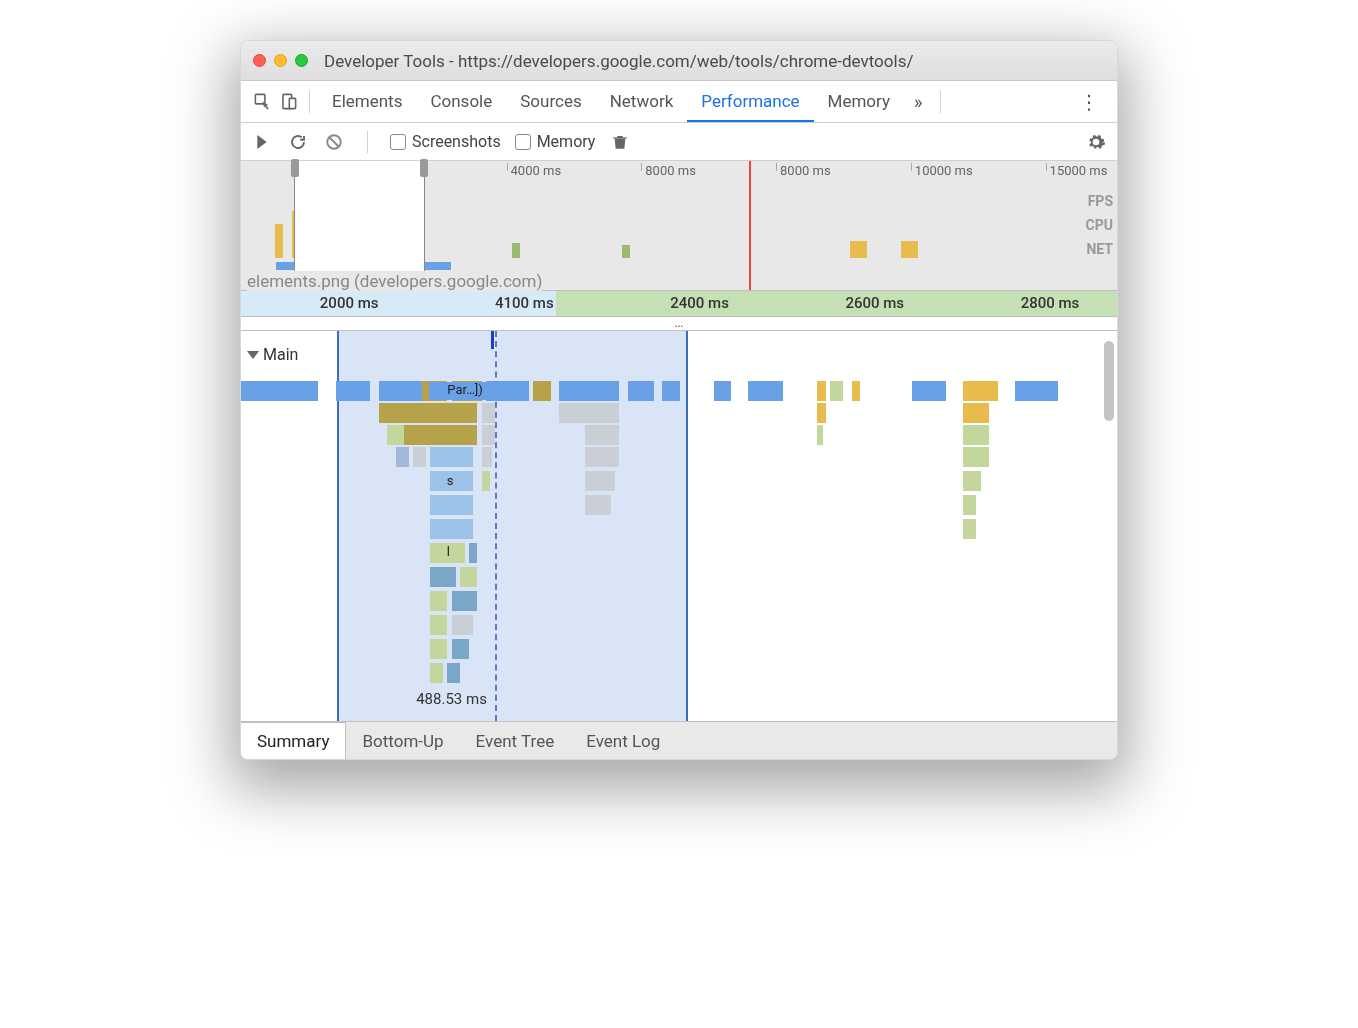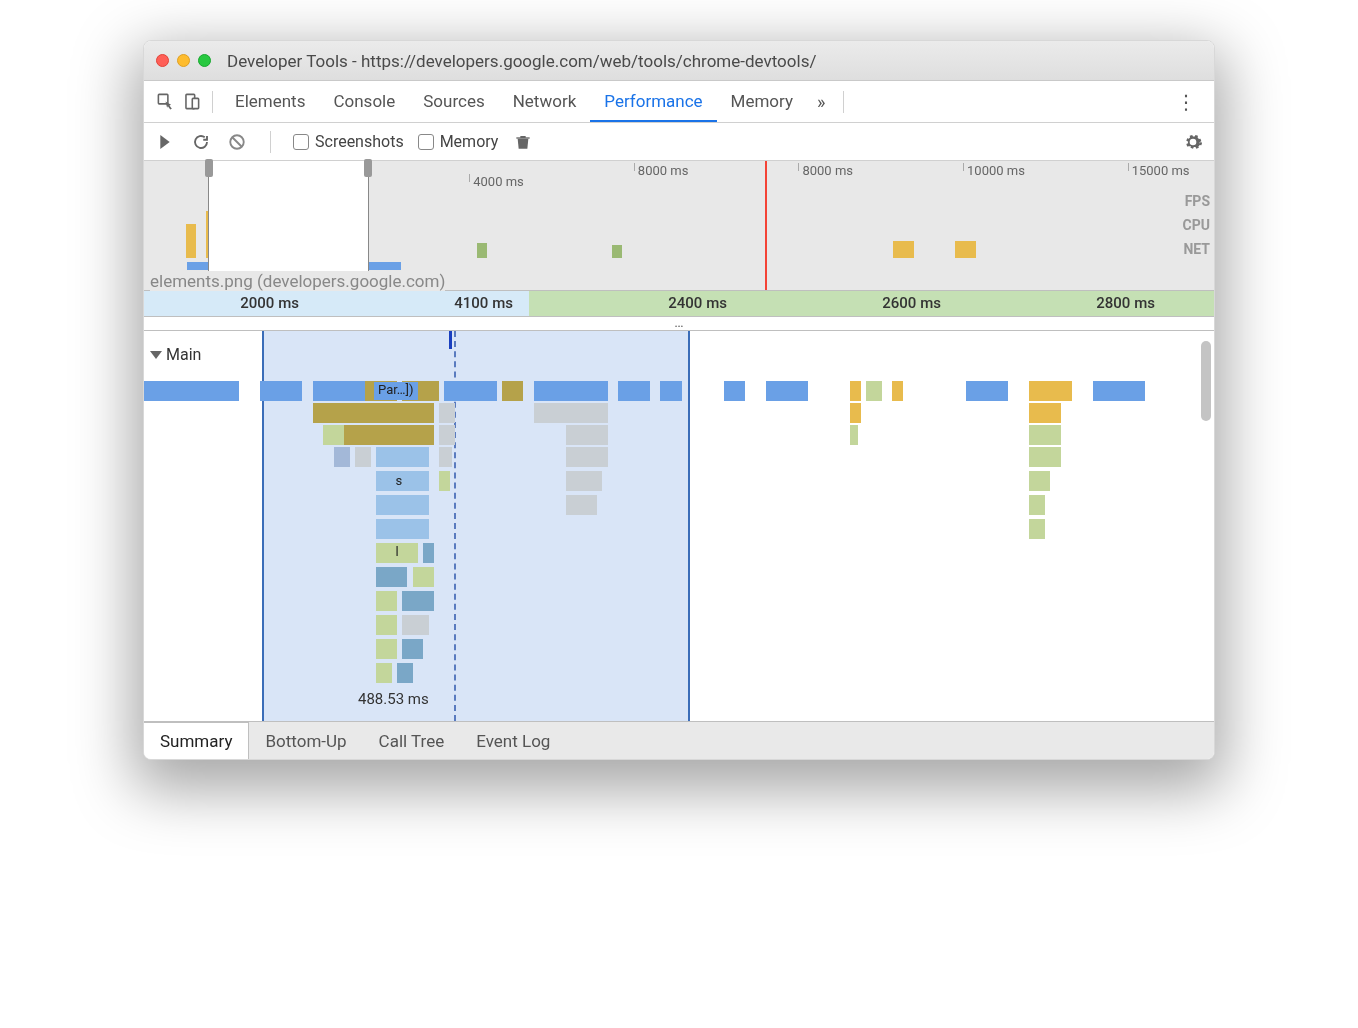--- a/index.html
+++ b/index.html
@@ -7,21 +7,21 @@
     font-family: -apple-system, BlinkMacSystemFont, "Segoe UI", Roboto, sans-serif;
     background: #fff;
     width: 1358px;
     height: 1028px;
     display: flex;
     align-items: flex-start;
     justify-content: center;
     padding-top: 40px;
   }
   .window {
-    width: 1072px;
+    width: 878px;
     border-radius: 8px;
     background: #fff;
     box-shadow: 0 20px 60px 10px rgba(0,0,0,0.35);
     overflow: hidden;
     border: 1px solid #d8d8d8;
   }
   
   .titlebar {
     height: 40px;
     background: linear-gradient(#ebebeb, #dedede);
@@ -200,21 +200,21 @@
     <div class="tool-btn gear">
       <svg width="20" height="20" viewBox="0 0 24 24" fill="#666">
           <path d="M12 8a4 4 0 1 0 0 8 4 4 0 0 0 0-8zm9 4l2 1-1 3-2-.5a8 8 0 0 1-1.5 1.5l.5 2-3 1-1-2a8 8 0 0 1-2 0l-1 2-3-1 .5-2A8 8 0 0 1 7 17l-2 .5-1-3 2-1a8 8 0 0 1 0-2l-2-1 1-3 2 .5A8 8 0 0 1 8.5 6.5L8 4.5l3-1 1 2a8 8 0 0 1 2 0l1-2 3 1-.5 2A8 8 0 0 1 19 8.5l2-.5 1 3-2 1a8 8 0 0 1 0 2z"></path>
         </svg>
     </div>
   </div>
 
   <div class="overview">
     <div class="ov-ticks" id="ov-ticks">
         <div class="ov-tick" style="left: 15.3846%;">2000 ms</div>
-        <div class="ov-tick" style="left: 30.7692%; margin-top: 11px;">4000 ms</div>
+        <div class="ov-tick" style="left: 30.7692%;">4000 ms</div>
         <div class="ov-tick" style="left: 46.1538%;">8000 ms</div>
         <div class="ov-tick" style="left: 61.5385%;">8000 ms</div>
         <div class="ov-tick" style="left: 76.9231%;">10000 ms</div>
         <div class="ov-tick" style="left: 92.3077%;">15000 ms</div>
       </div>
     <div class="ov-labels">
       <div>FPS</div>
       <div>CPU</div>
       <div>NET</div>
     </div>
@@ -340,26 +340,26 @@
         <div class="fbar" style="left: 24.5%; width: 2.5%; background: rgb(201, 207, 212);"></div>
       </div>
       <div class="flame-row" style="top: 308px; height: 20px;">
         <div class="fbar" style="left: 22%; width: 2%; background: rgb(195, 214, 155);"></div>
         <div class="fbar" style="left: 24.5%; width: 2%; background: rgb(122, 167, 199);"></div>
       </div>
       <div class="flame-row" style="top: 332px; height: 20px;">
         <div class="fbar" style="left: 22%; width: 1.5%; background: rgb(195, 214, 155);"></div>
         <div class="fbar" style="left: 24%; width: 1.5%; background: rgb(122, 167, 199);"></div>
       </div>
-      <div style="position: absolute; left: 21.5%; top: 51px; font-size: 13px; color: rgb(34, 34, 34); background: rgb(106, 160, 230); padding: 0px 4px; height: 18px;">Par…])</div>
+      <div style="position: absolute; left: 21.5%; top: 51px; font-size: 13px; color: rgb(34, 34, 34); background: rgb(106, 160, 230); padding: 0px 18px; height: 18px;">Par…])</div>
       <div style="position: absolute; left: 23.5%; top: 142px; font-size: 13px; color: rgb(34, 34, 34);">s</div>
       <div style="position: absolute; left: 23.5%; top: 213px; font-size: 13px; color: rgb(34, 34, 34);">l</div>
       <div class="flame-duration" style="left: 20%; top: 92%;">488.53 ms</div>
     </div>
 
   <div class="bottom-tabs" id="btabs">
       <div class="btab active">Summary</div>
       <div class="btab">Bottom-Up</div>
-      <div class="btab">Call Tree</div>
+      <div class="btab">Event Tree</div>
       <div class="btab">Event Log</div>
     </div>
 
 </div>
 
 </body></html>

